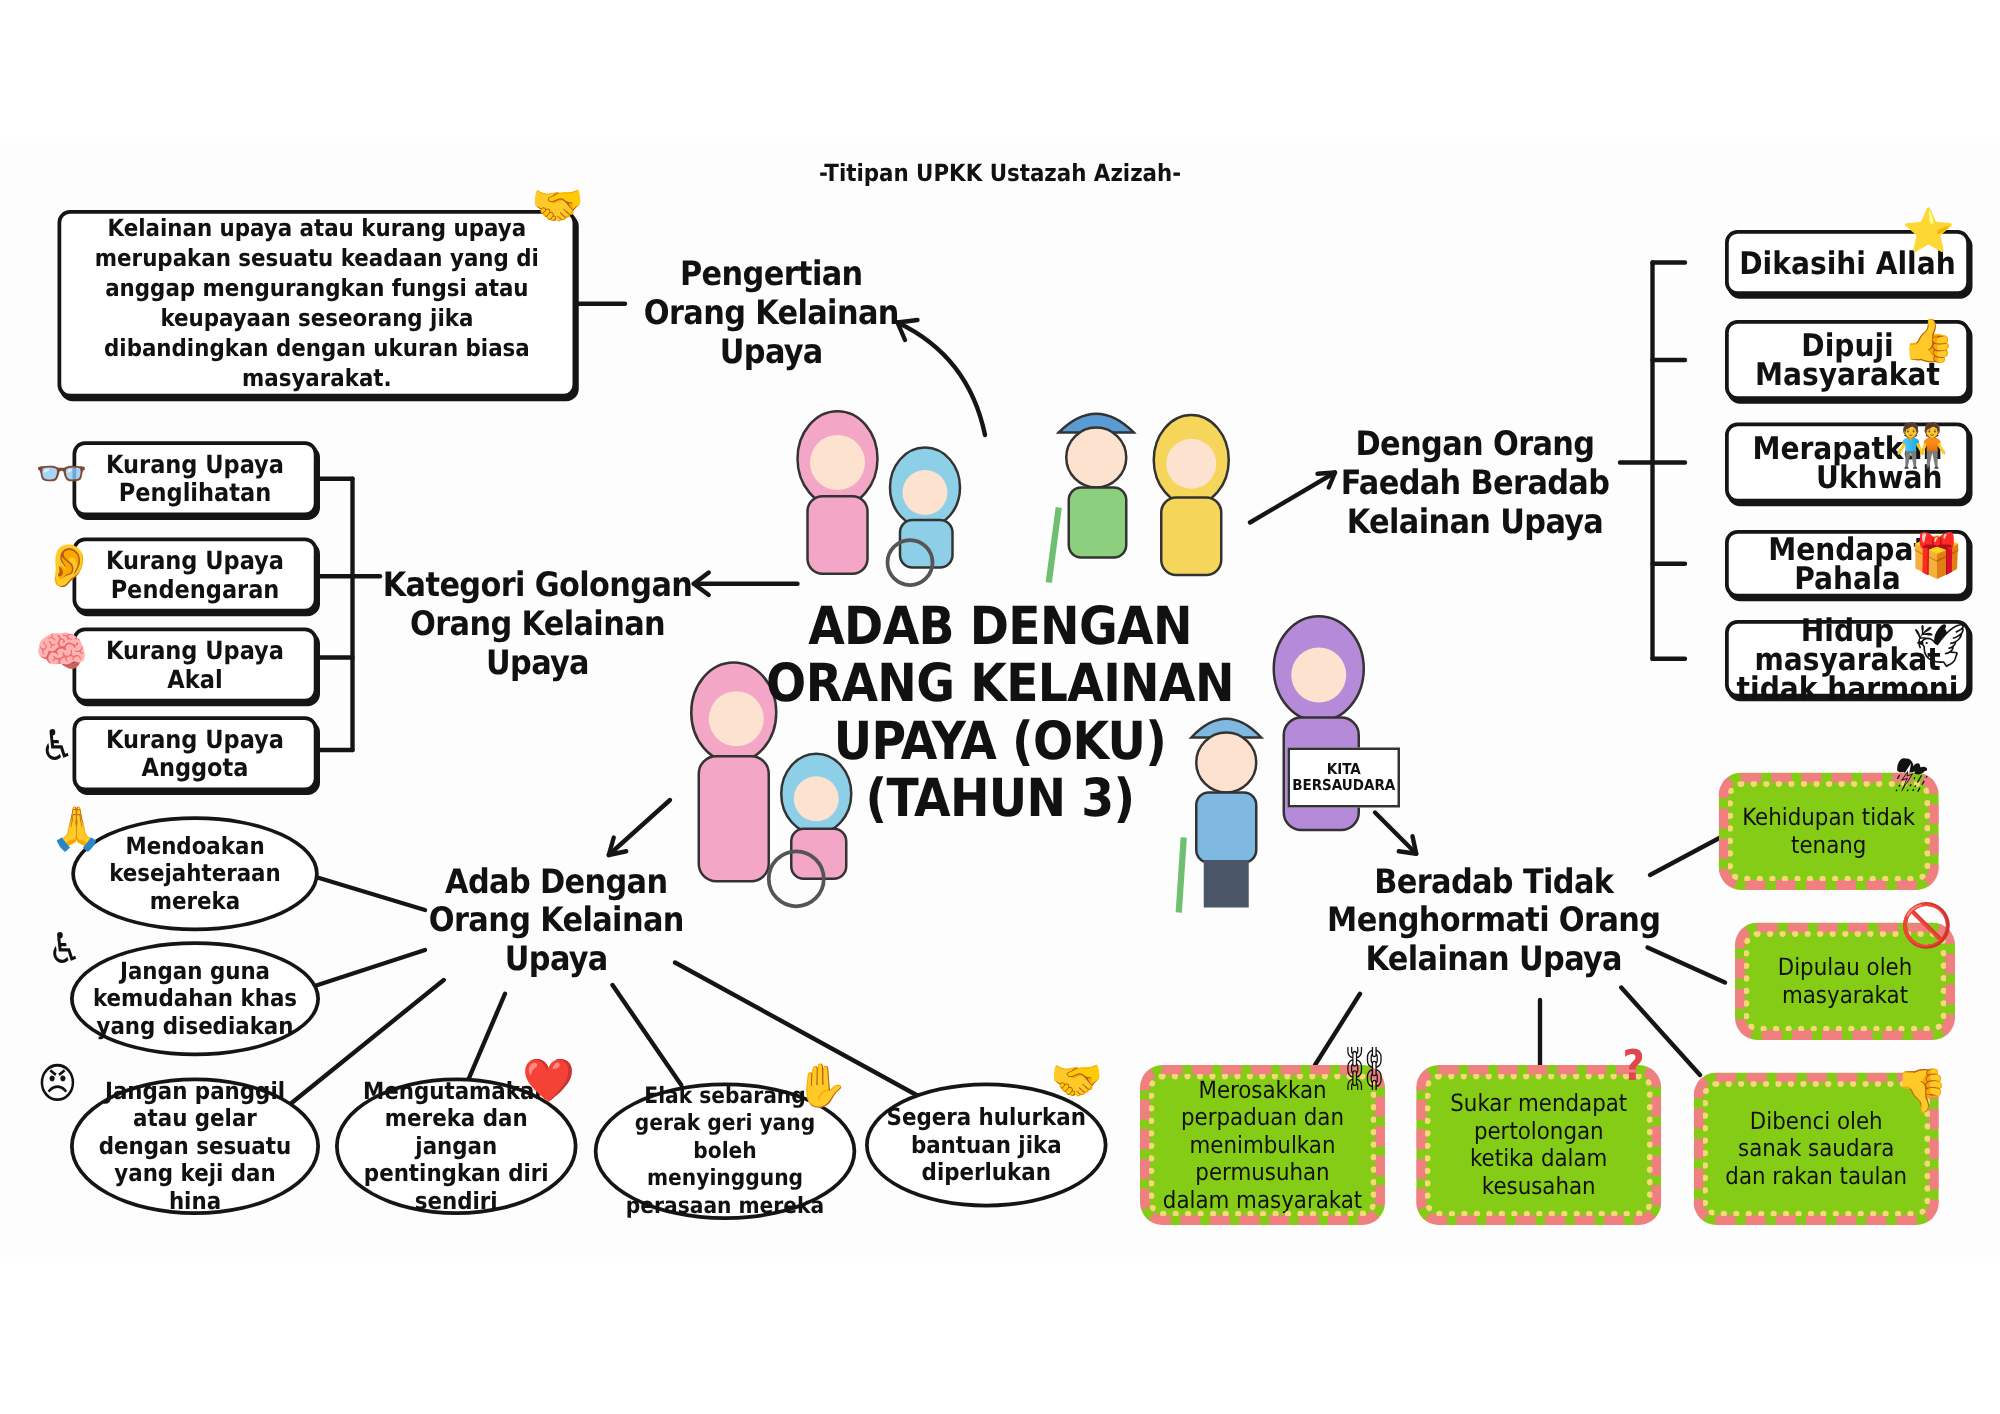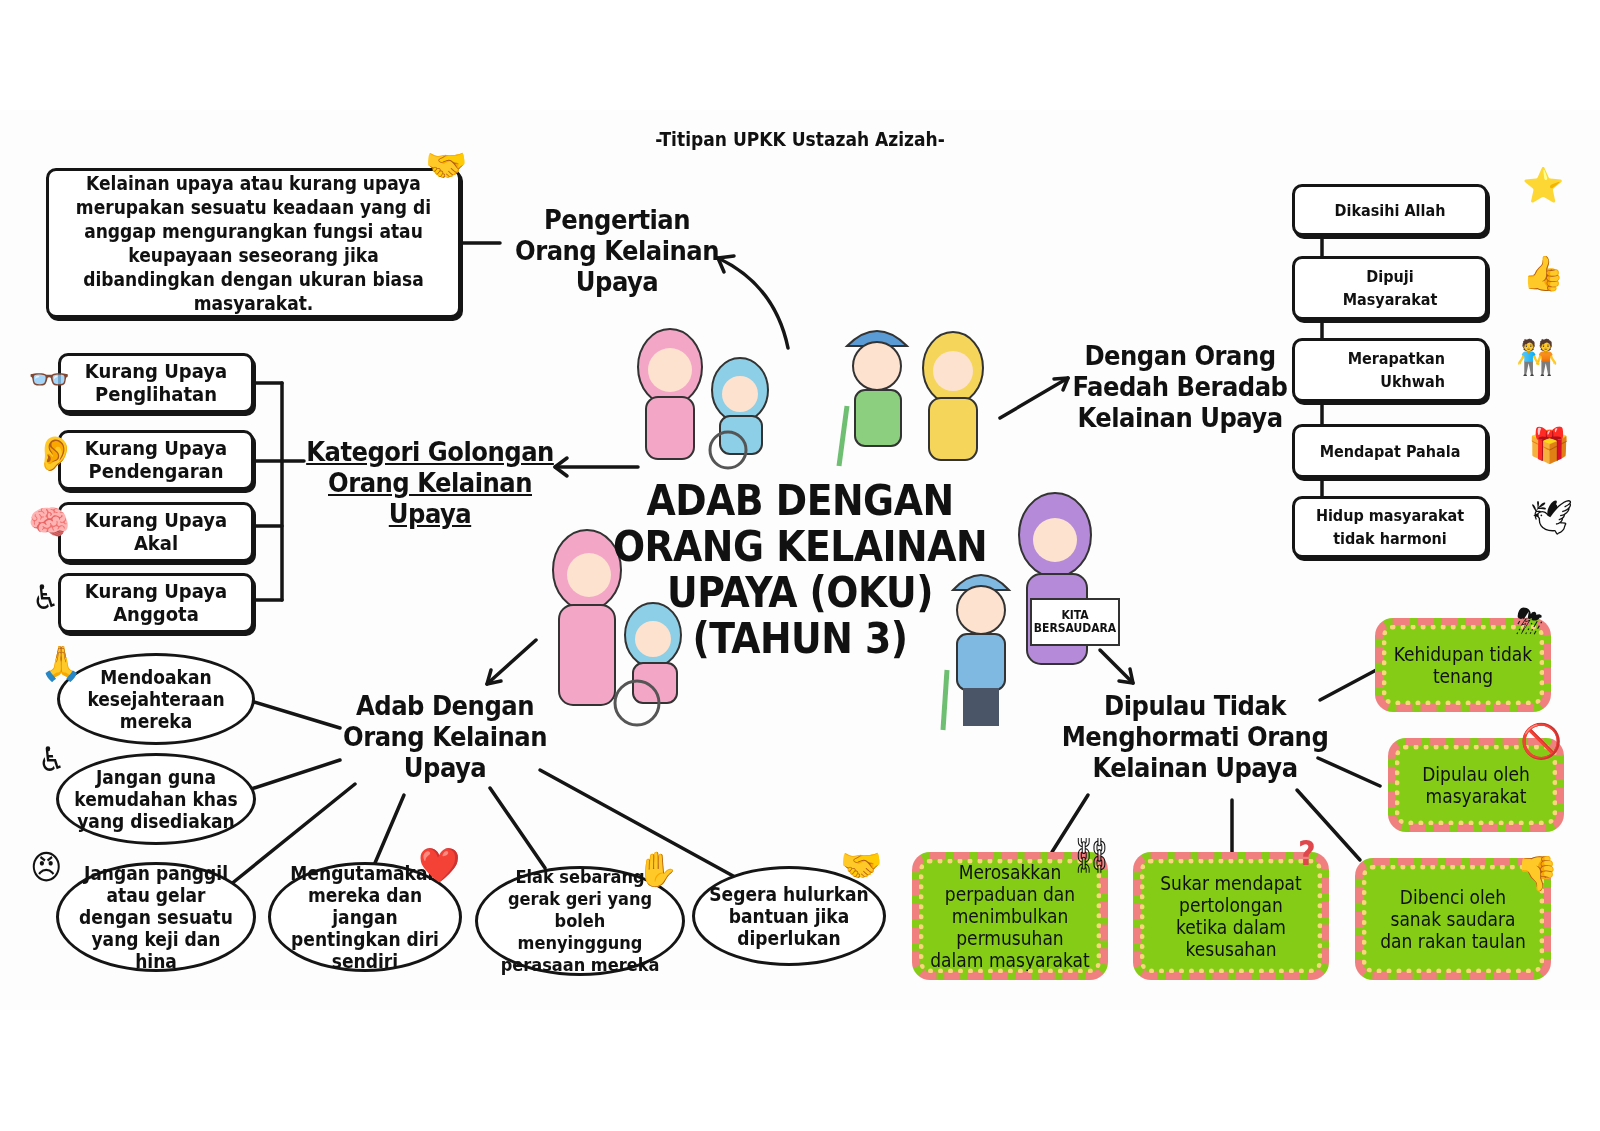--- a/index.html
+++ b/index.html
@@ -7,21 +7,21 @@
          font-family:"DejaVu Sans Condensed","DejaVu Sans","Liberation Sans",sans-serif; color:#111; }
   .canvas { position:absolute; left:0; top:110px; width:1600px; height:900px; background:#fdfdfd; }
   svg.lines { position:absolute; left:0; top:0; width:1600px; height:1131px; pointer-events:none; }
   .abs { position:absolute; }
   .credit { left:560px; top:128px; width:480px; text-align:center; font-weight:bold; font-size:19px; }
   .heading { font-weight:bold; font-size:27px; line-height:31px; text-align:center; letter-spacing:-0.5px; }
   .box { border:3px solid #151515; border-radius:10px; background:#fff; font-weight:bold; text-align:center;
          display:flex; align-items:center; justify-content:center; box-sizing:border-box; box-shadow:2px 3px 0 #151515; }
   .defbox { left:46px; top:168px; width:415px; height:150px; font-size:19px; line-height:24px; padding:6px 14px; }
   .catbox { left:58px; width:196px; height:60px; font-size:20px; line-height:23px; }
-  .benbox { left:1292px; width:196px; font-size:16px; line-height:23px; }
+  .benbox { left:1380px; width:196px; font-size:25px; line-height:23px; }
   .oval { border:3px solid #151515; border-radius:50%; background:#fff; font-weight:bold; text-align:center;
           display:flex; align-items:center; justify-content:center; box-sizing:border-box; font-size:19px; line-height:22px; padding:0 14px; }
   .zig { background:#84cc16; border-radius:18px; font-weight:normal; text-align:center; display:flex; align-items:center;
          justify-content:center; box-sizing:border-box; font-size:19px; line-height:22px; padding:0 10px;
          border:8px dashed #f07f7f; outline:5px dotted #f7d67c; outline-offset:-12px; }
   .title { left:600px; top:478px; width:400px; text-align:center; font-weight:900; font-size:42px; line-height:46px; letter-spacing:-0.5px; }
   .icon { position:absolute; font-size:34px; line-height:1; }
   .char { position:absolute; }
   .sign { position:absolute; left:1030px; top:598px; width:86px; height:44px; background:#fff; border:2px solid #333;
           font-size:12px; font-weight:bold; text-align:center; display:flex; align-items:center; justify-content:center; line-height:13px; }
@@ -109,21 +109,21 @@
     </div>
 </div>
 <div class="icon" style="left:28px;top:505px;">🧠</div>
 <div class="abs box catbox" style="top:573px;">
   <div>
       <div>Kurang Upaya</div>
       <div>Anggota</div>
     </div>
 </div>
 <div class="icon" style="left:32px;top:580px;">♿</div>
-<div class="abs heading" style="left:300px;top:436px;width:260px;text-decoration:underline;">
+<div class="abs heading" style="left:300px;top:453px;width:260px;">
   <div>Kategori Golongan</div>
   <div>Orang Kelainan</div>
   <div>Upaya</div>
 </div>
 
 <div class="abs heading" style="left:1060px;top:340px;width:240px;">
   <div>Dengan Orang</div>
   <div>Faedah Beradab</div>
   <div>Kelainan Upaya</div>
 </div>
@@ -218,21 +218,21 @@
 <div class="abs oval" style="left:475px;top:866px;width:210px;height:110px;font-size:18px;">
     <span>Elak sebarang gerak geri yang boleh menyinggung perasaan mereka</span>
   </div>
 <div class="icon" style="left:636px;top:852px;">✋</div>
 <div class="abs oval" style="left:692px;top:866px;width:194px;height:100px;">
     <span>Segera hulurkan bantuan jika diperlukan</span>
   </div>
 <div class="icon" style="left:840px;top:848px;">🤝</div>
 
 <div class="abs heading" style="left:1050px;top:690px;width:290px;">
-  <div>Dipulau Tidak</div>
+  <div>Beradab Tidak</div>
   <div>Menghormati Orang</div>
   <div>Kelainan Upaya</div>
 </div>
 <div class="abs zig" style="left:1375px;top:618px;width:176px;height:94px;">
     <span>Kehidupan tidak tenang</span>
   </div>
 <div class="icon" style="left:1516px;top:604px;">⛈</div>
 <div class="abs zig" style="left:1388px;top:738px;width:176px;height:94px;">
     <span>Dipulau oleh masyarakat</span>
   </div>

